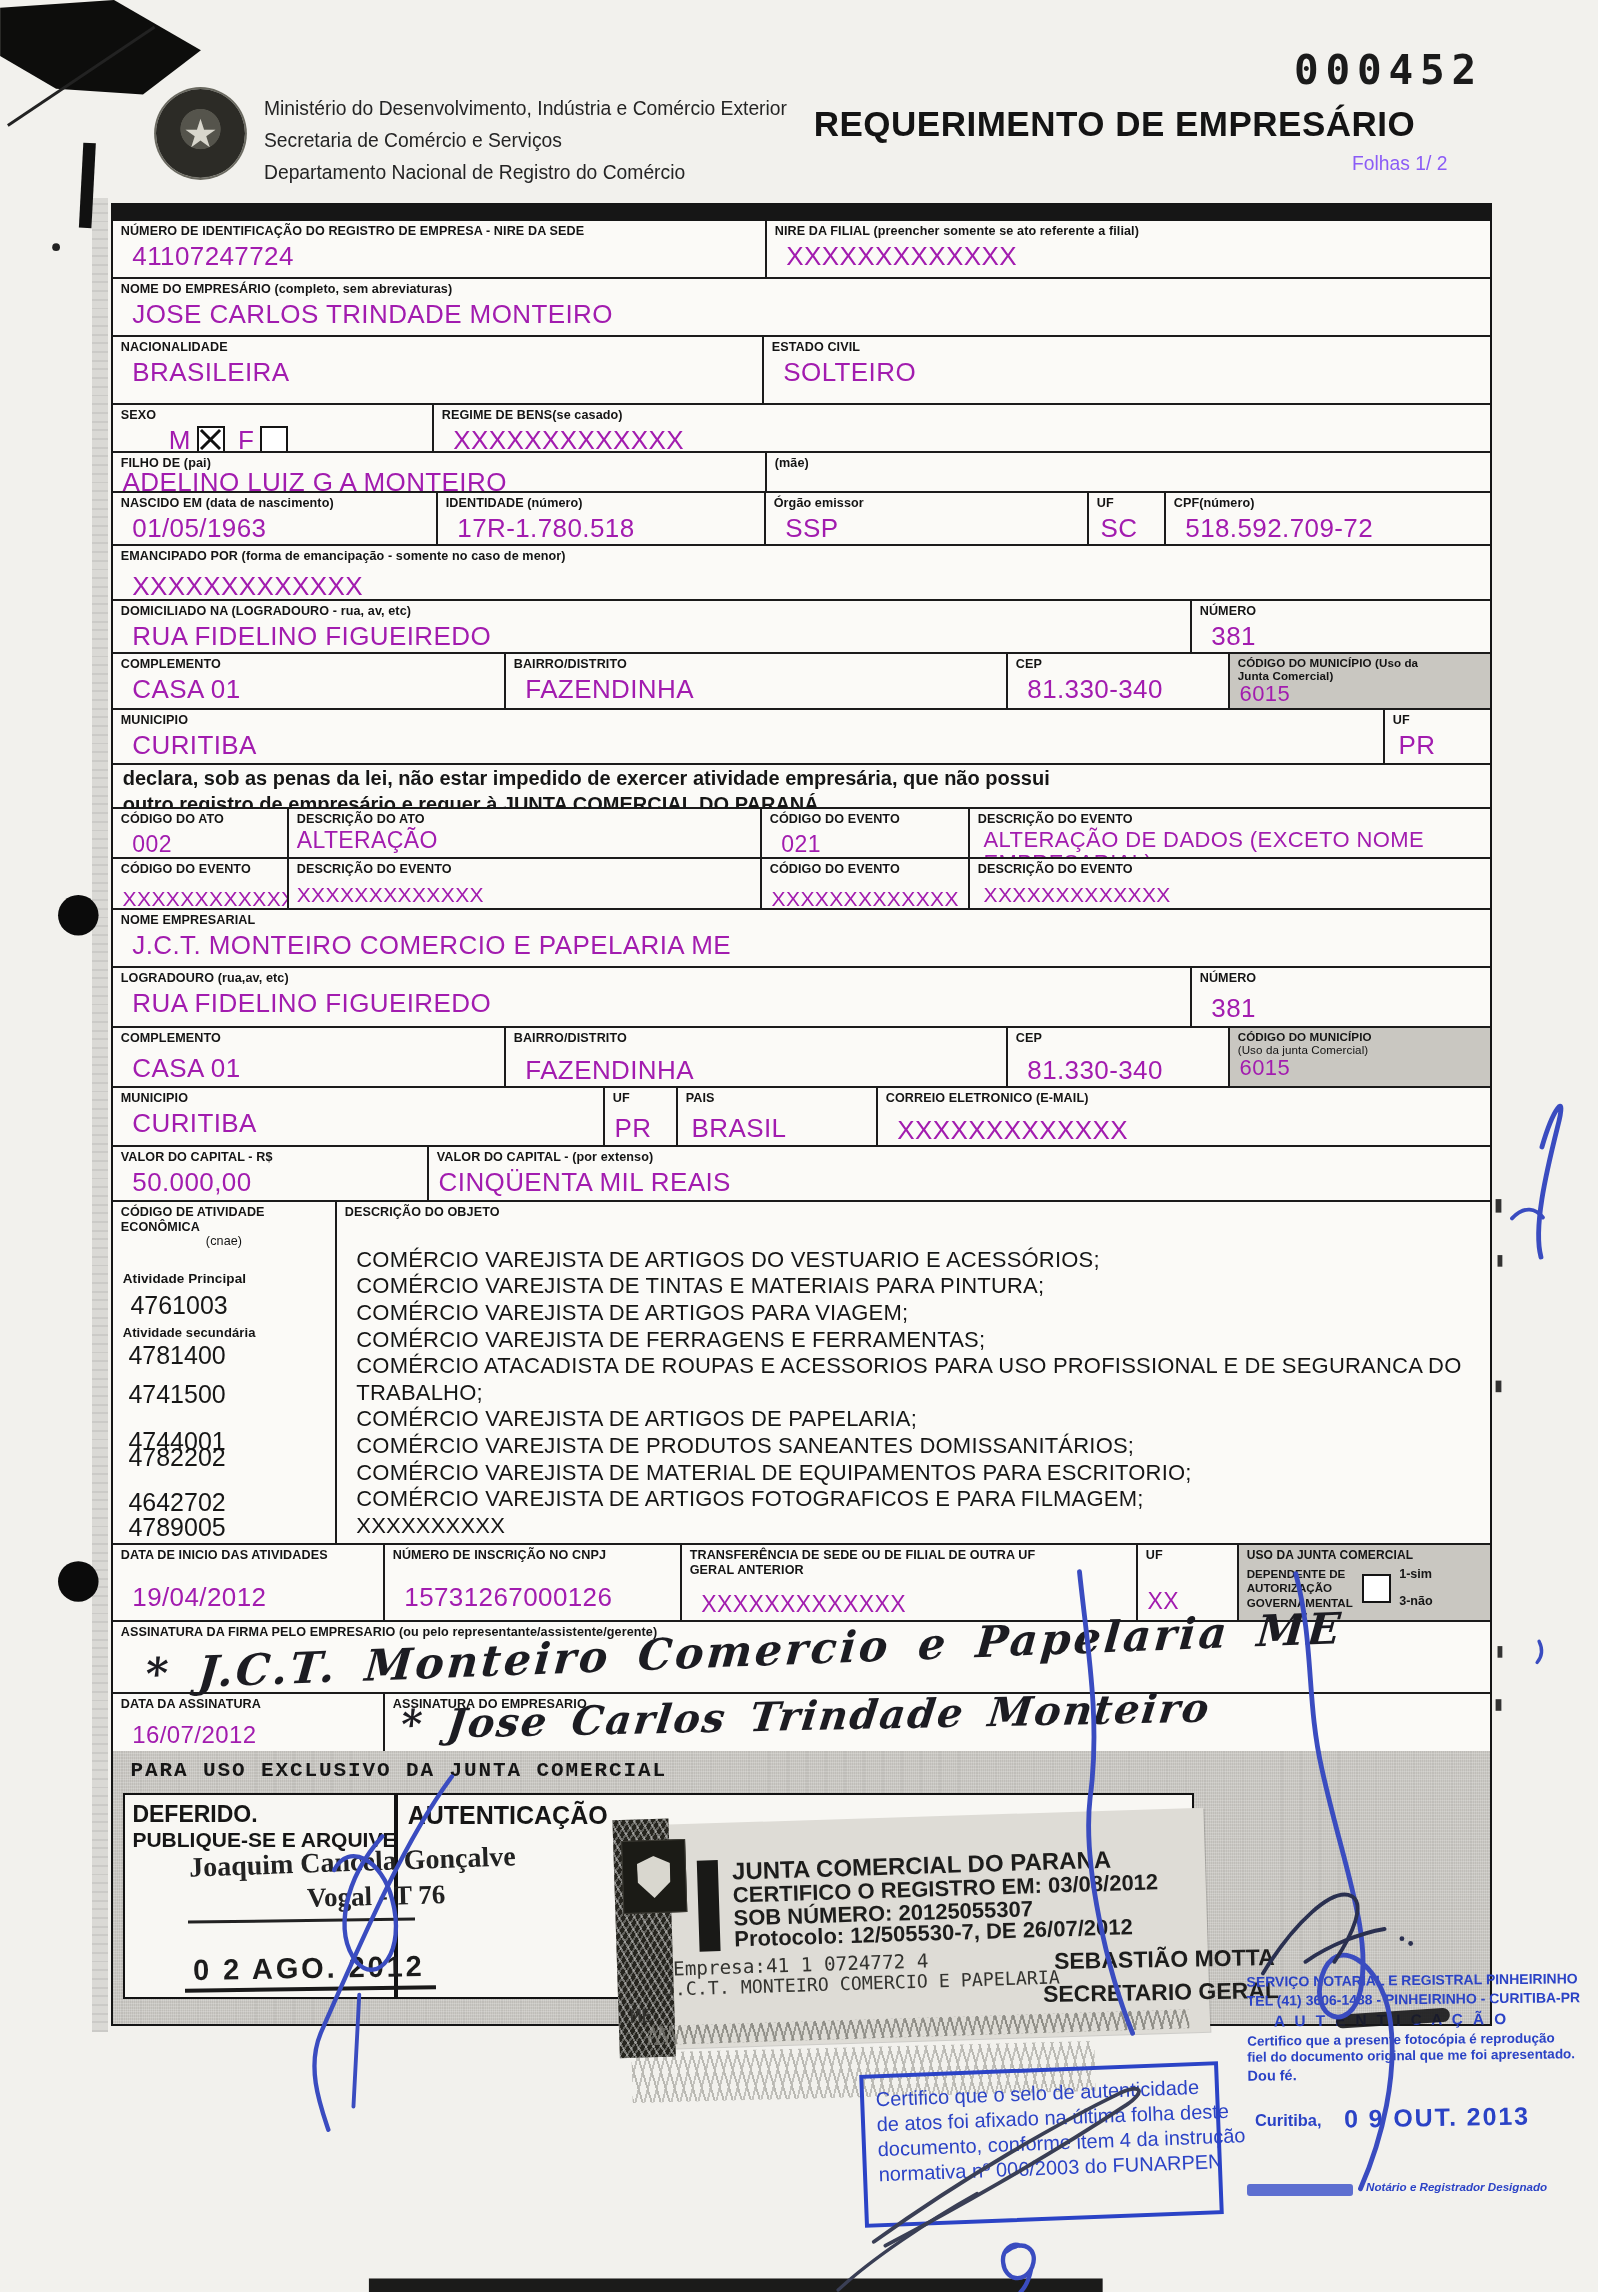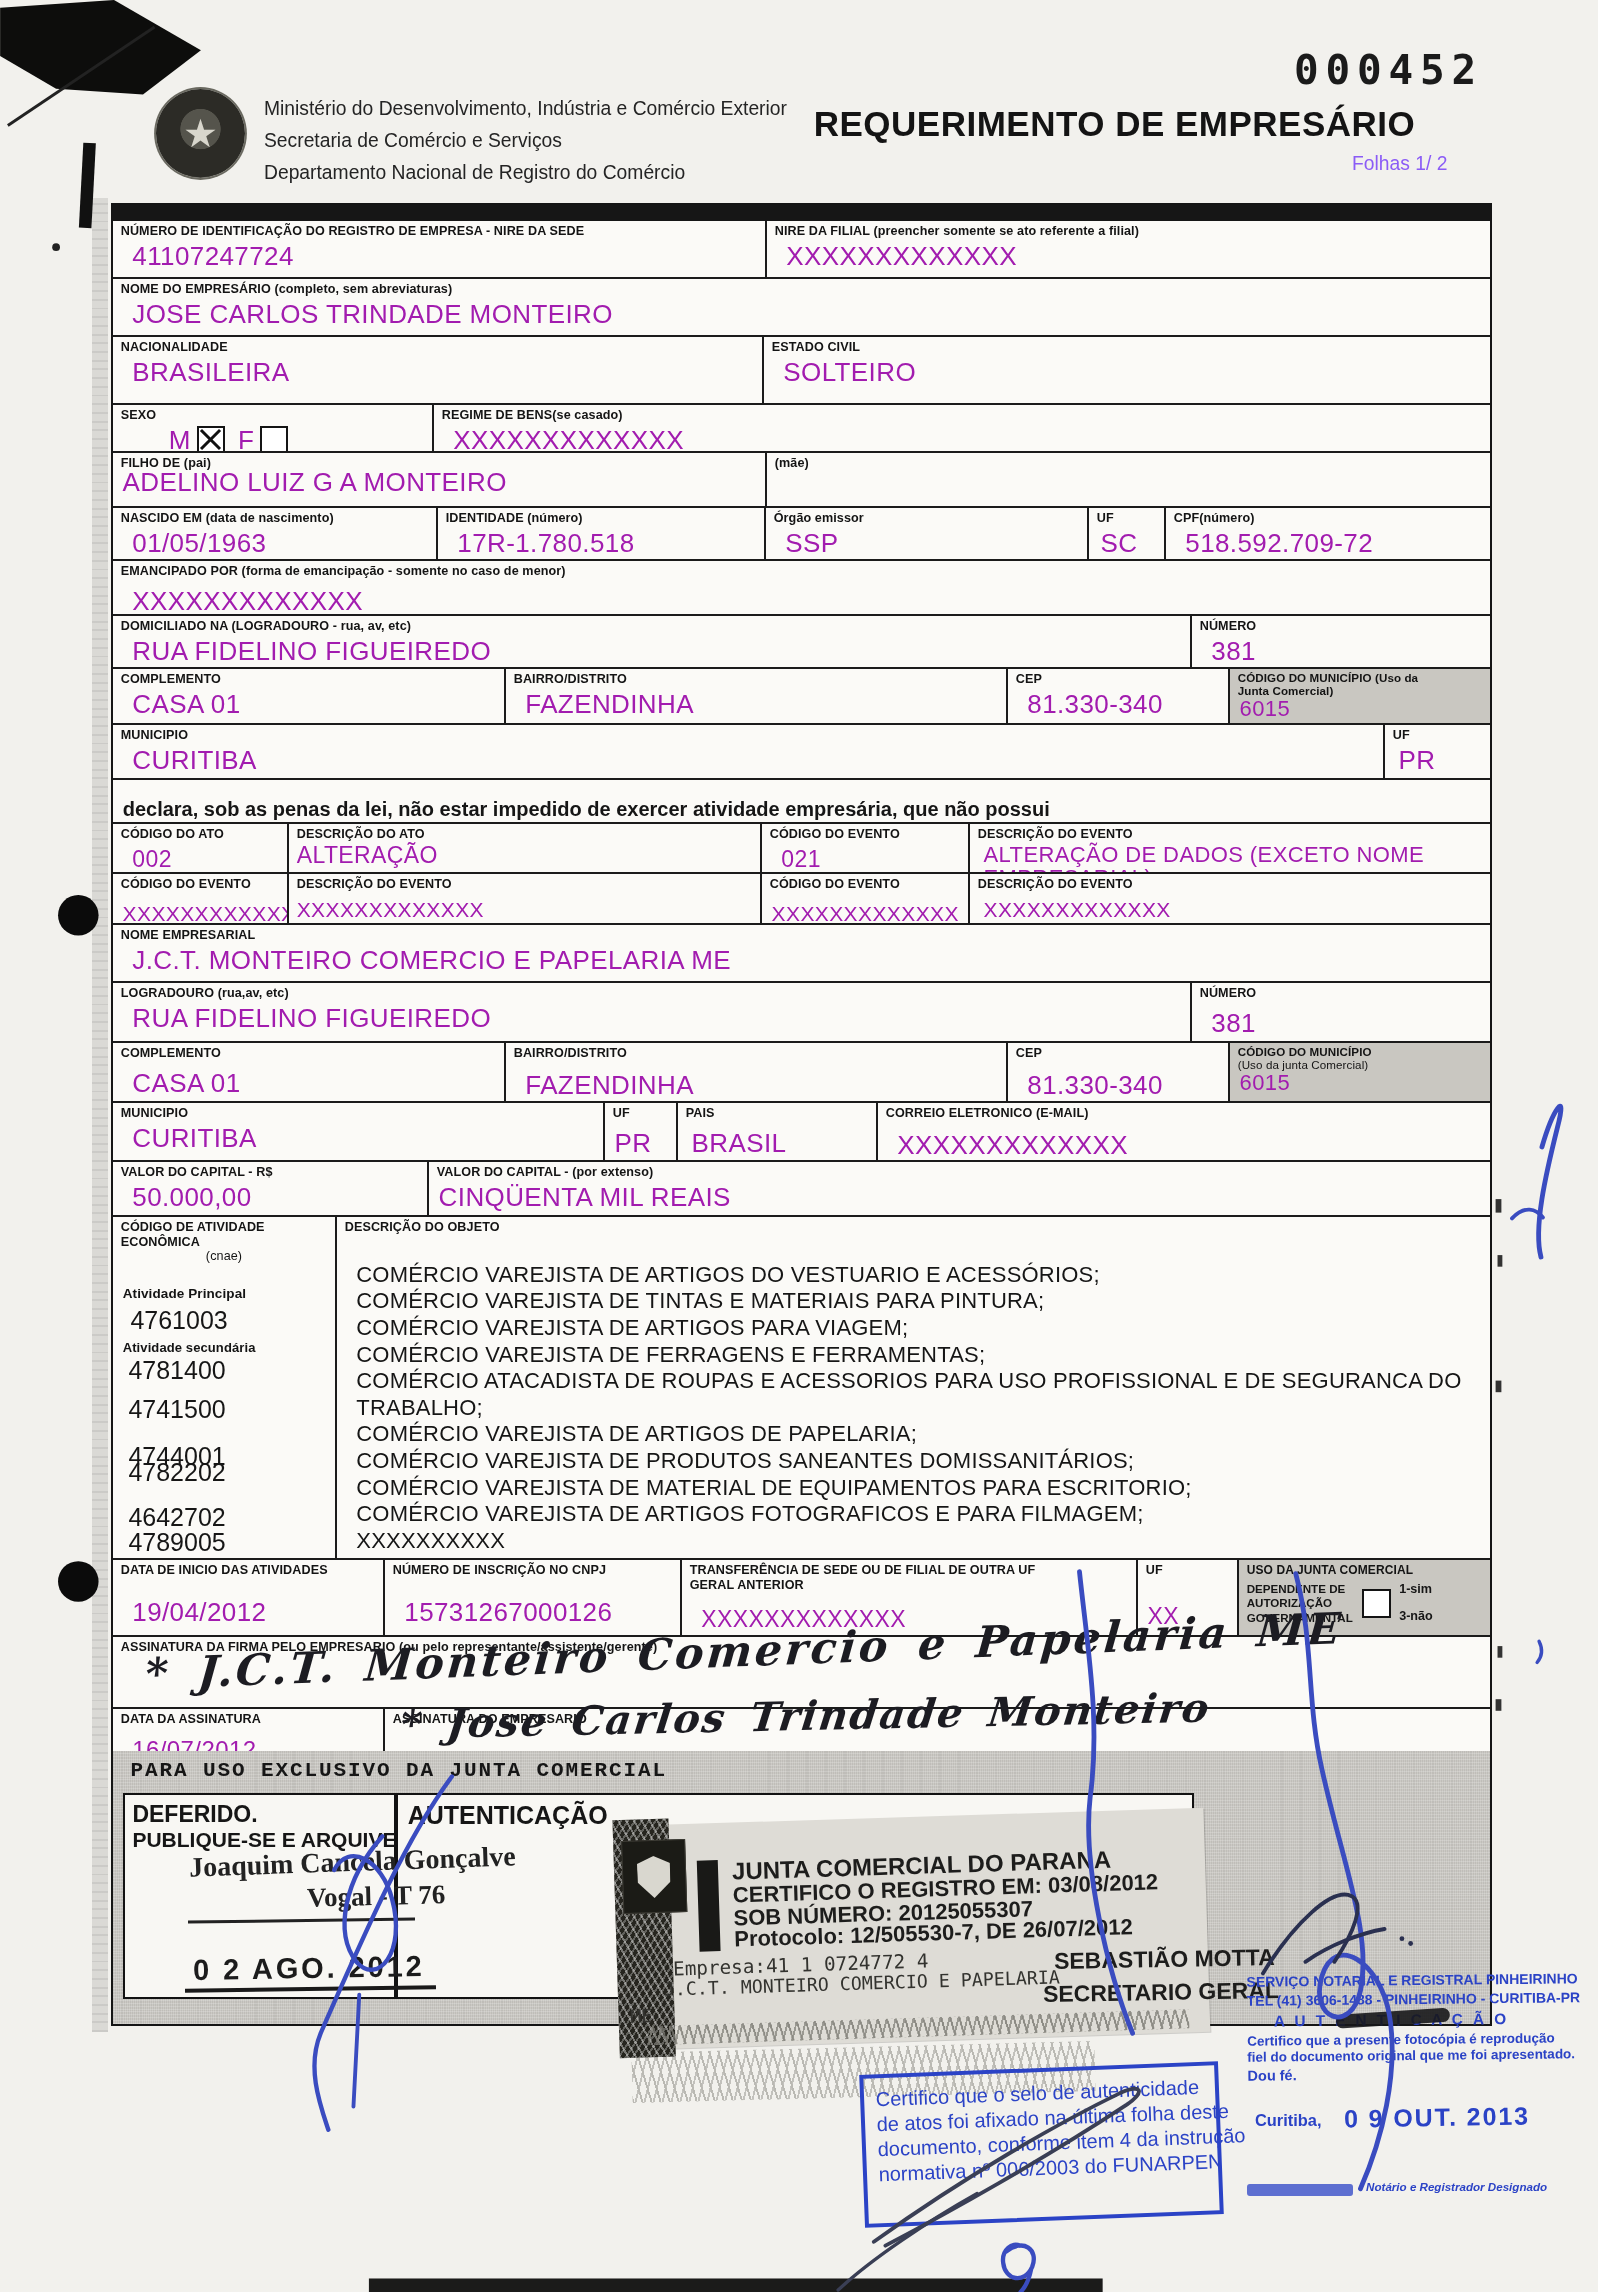--- a/index.html
+++ b/index.html
@@ -108,21 +108,21 @@
         <div class="val" style="padding-left:48px;">
           <span>M</span><span class="ckbx checked"></span><span>F</span><span class="ckbx"></span>
         </div>
       </div>
       <div class="cell" style="flex:1">
         <div class="lbl">REGIME DE BENS(se casado)</div>
         <div class="val">XXXXXXXXXXXXX</div>
       </div>
     </div>
 
-    <div class="row" style="height:55px">
+    <div class="row" style="height:40px">
       <div class="cell" style="width:652px">
         <div class="lbl">FILHO DE (pai)</div>
         <div class="val" style="padding-left:1.9px;margin-top:-5.8px;">ADELINO LUIZ G A MONTEIRO</div>
       </div>
       <div class="cell" style="flex:1">
         <div class="lbl">(mãe)</div>
       </div>
     </div>
 
     <div class="row" style="height:53px">
@@ -191,21 +191,21 @@
         <div class="lbl">MUNICIPIO</div>
         <div class="val">CURITIBA</div>
       </div>
       <div class="cell" style="flex:1">
         <div class="lbl">UF</div>
         <div class="val" style="padding-left:5.8px;">PR</div>
       </div>
     </div>
 
     <div class="row" style="height:44px">
-      <div class="cell decl" style="flex:1;padding-top:16px;">
+      <div class="cell decl" style="flex:1;padding-top:0;">
         <div>declara, sob as penas da lei, não estar impedido de exercer atividade empresária, que não possui</div>
         <div>outro registro de empresário e requer à  JUNTA COMERCIAL DO PARANÁ</div>
       </div>
     </div>
 
     <div class="row" style="height:50px">
       <div class="cell" style="width:174px">
         <div class="lbl">CÓDIGO DO ATO</div>
         <div class="val" style="font-size:23px;">002</div>
       </div>

